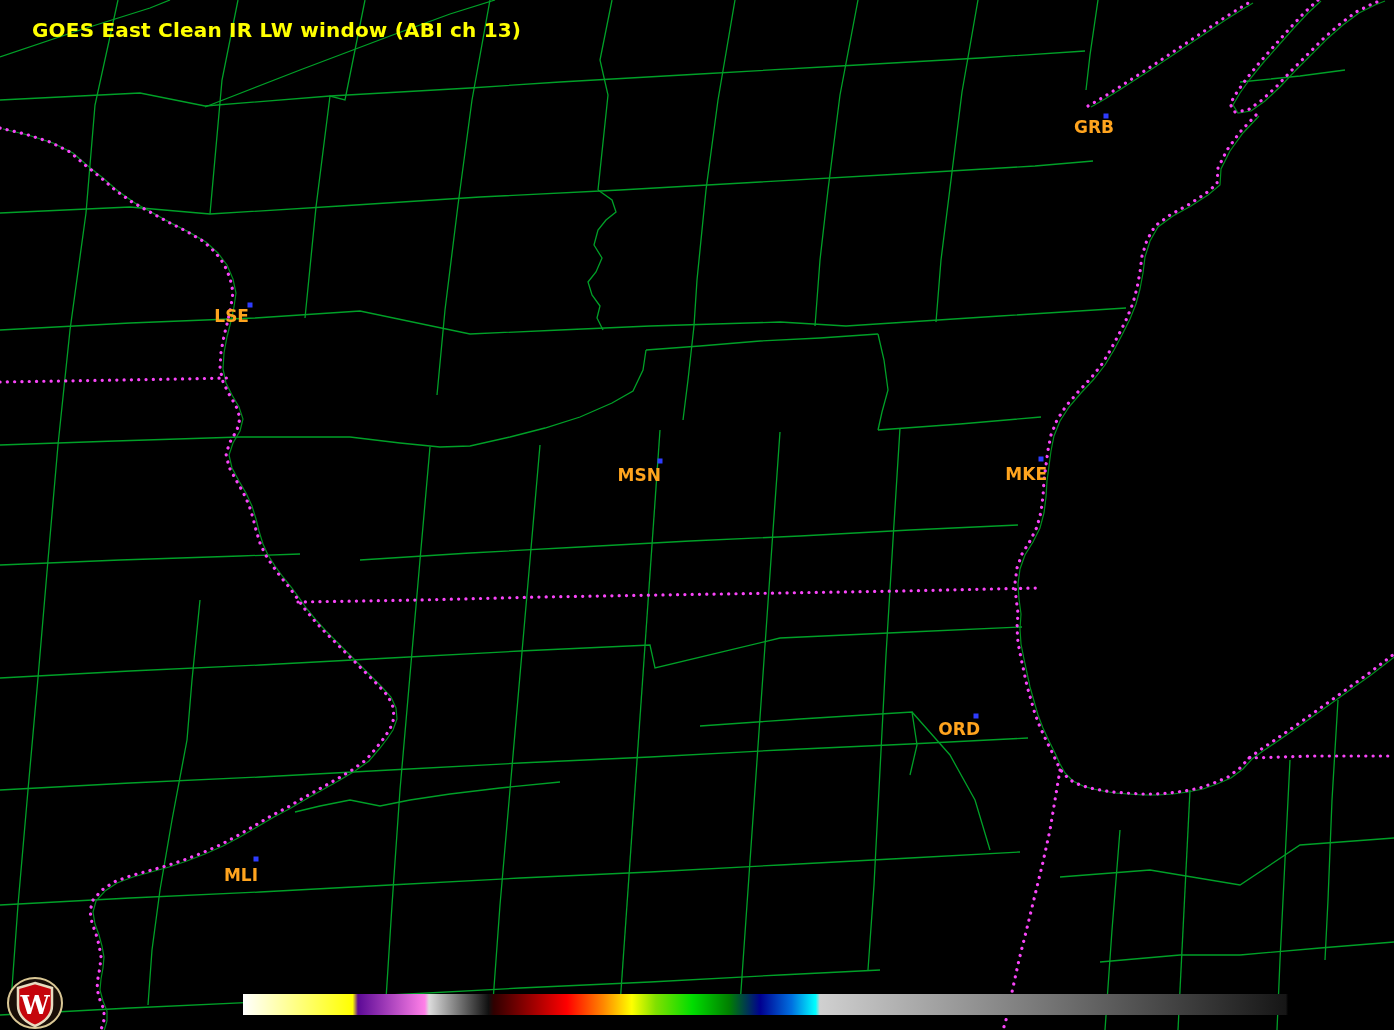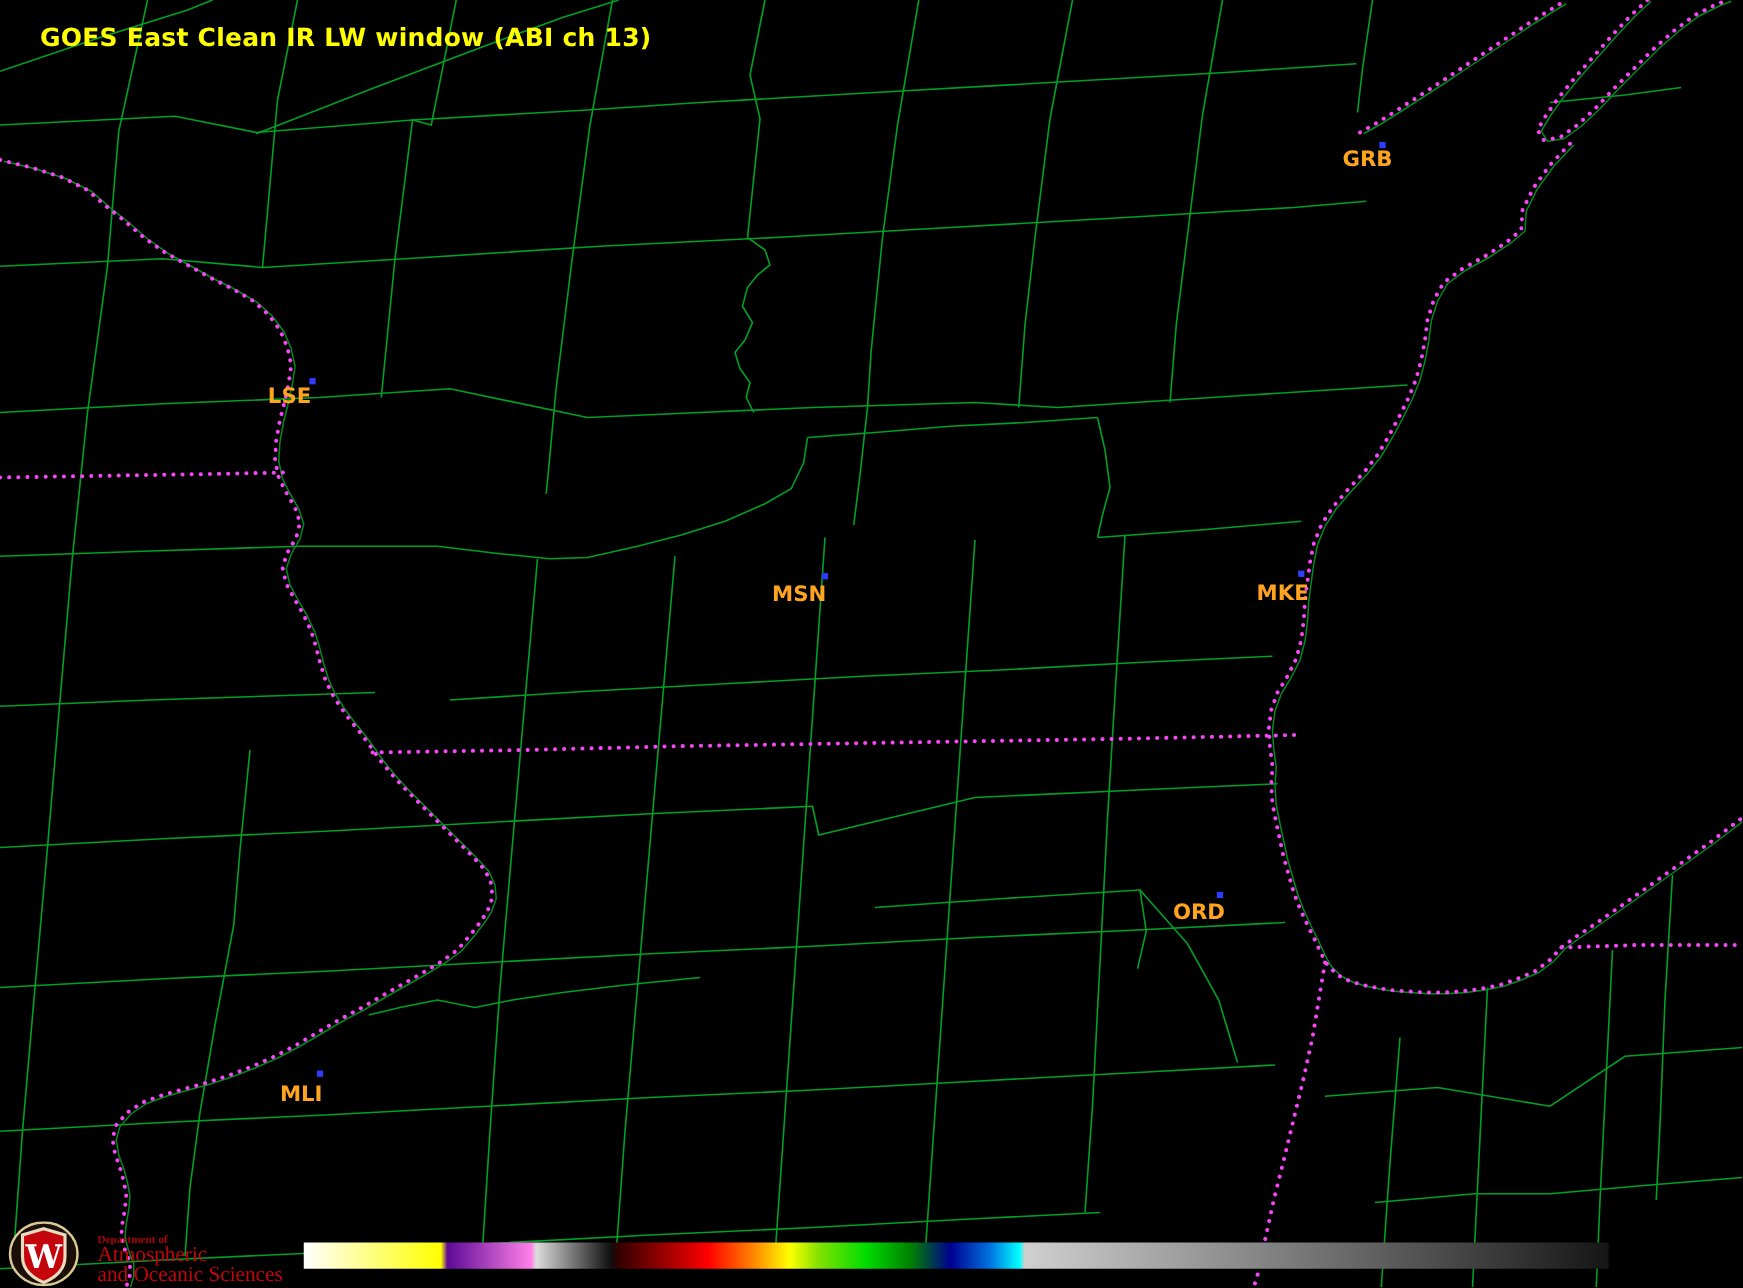--- a/index.html
+++ b/index.html
@@ -96,20 +96,15 @@
   </div>
 
   <div id="colorbar" style="left: 243px; top: 994px; width: 1045px; height: 21px; background: linear-gradient(to right, rgb(255, 255, 255) 0%, rgb(255, 255, 0) 10.5%, rgb(92, 10, 150) 11%, rgb(255, 128, 232) 17.4%, rgb(220, 220, 220) 17.8%, rgb(16, 16, 16) 23.5%, rgb(48, 0, 0) 24%, rgb(255, 0, 0) 31%, rgb(255, 136, 0) 34.5%, rgb(255, 255, 0) 37.2%, rgb(128, 224, 0) 39.5%, rgb(0, 221, 0) 43%, rgb(0, 128, 0) 46.5%, rgb(0, 0, 144) 49.5%, rgb(0, 112, 224) 52.5%, rgb(0, 255, 255) 54.8%, rgb(208, 208, 208) 55.2%, rgb(22, 22, 22) 99.8%, rgb(0, 0, 0) 100%);"></div>
 
   <div id="logo">
     <svg class="crest" viewBox="0 0 58 53">
       <ellipse cx="29" cy="26" rx="27" ry="25" fill="#1a0f08" stroke="#d9c795" stroke-width="2"></ellipse>
       <path d="M29 6 L46 11 L46 28 Q46 42 29 49 Q12 42 12 28 L12 11 Z" fill="#c5050c" stroke="#e8dcc0" stroke-width="2.5"></path>
       <text x="29" y="37" text-anchor="middle" font-size="26" font-weight="bold" font-family="DejaVu Serif, serif" fill="#ffffff">W</text>
     </svg>
-    <div class="words" style="color: rgb(197, 5, 12);">
-      <div class="dept">Department of</div>
-      <div class="l1">Atmospheric</div>
-      <div class="l2">and Oceanic Sciences</div>
-    </div>
   </div>
 
 </div>
 
 </body></html>

